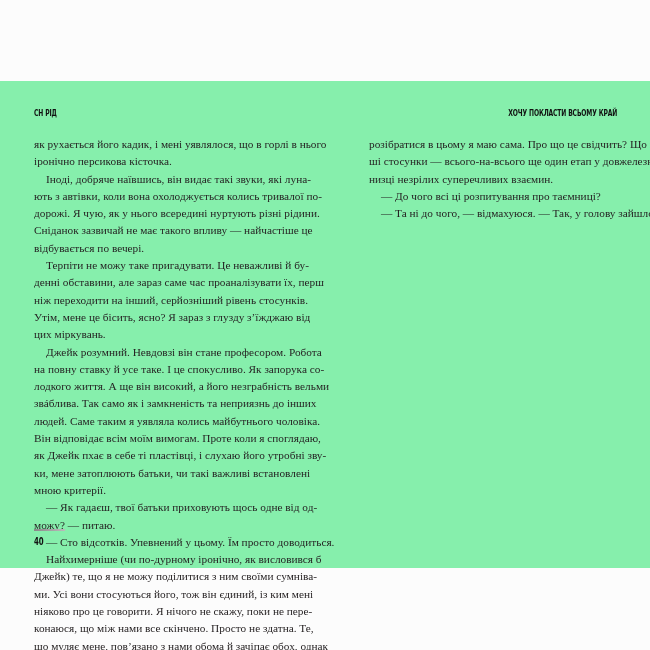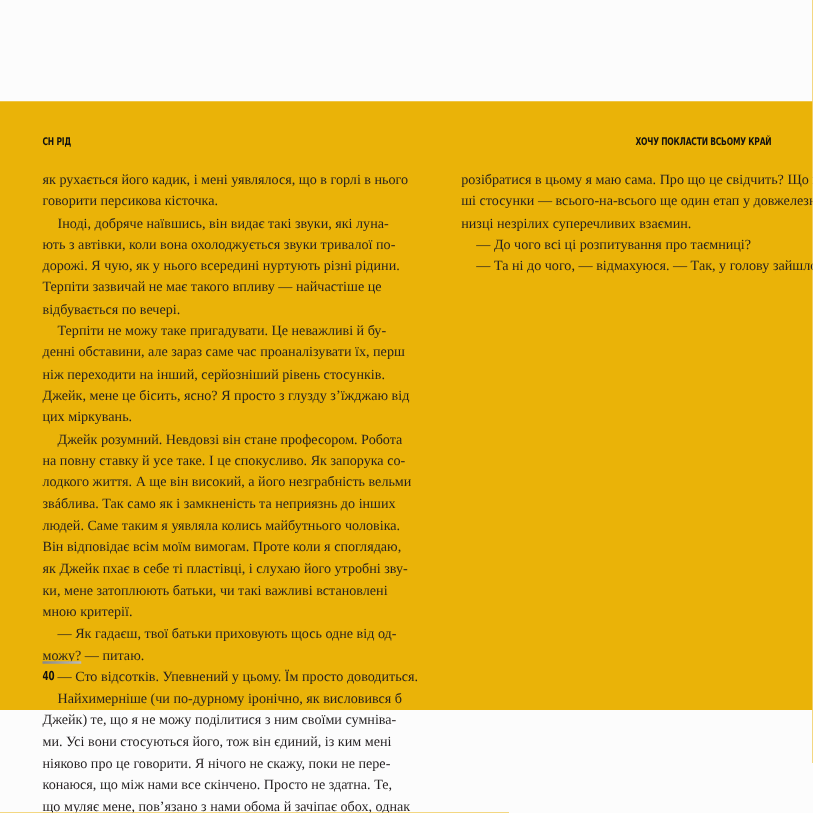--- a/index.html
+++ b/index.html
@@ -14,21 +14,21 @@
       overflow: hidden;
       font-family: "Liberation Serif", "DejaVu Serif", serif;
       color: #231f20;
     }
     .spread {
       position: absolute;
       left: 0;
       top: 81px;
       width: 650px;
       height: 487px;
-      background: #eab308;
+      background: #86efac;
     }
     .page {
       position: absolute;
       top: 0;
     }
     .page-left { left: 34px; width: 249px; }
     .page-right { left: 369px; width: 248px; }
     .running-head {
       position: absolute;
       top: 27px;
@@ -87,30 +87,30 @@
   </style>
 </head>
 <body>
 
 <div class="spread">
 
   <div class="page page-left">
     <div class="running-head">СН РІД</div>
     <div class="body-text" id="left-body">
         <span class="line">як рухається його кадик, і мені уявлялося, що в горлі в нього</span>
-        <span class="line last">говорити персикова кісточка.</span>
+        <span class="line last">іронічно персикова кісточка.</span>
         <span class="line indent">Іноді, добряче наївшись, він видає такі звуки, які луна-</span>
-        <span class="line">ють з автівки, коли вона охолоджується звуки тривалої по-</span>
+        <span class="line">ють з автівки, коли вона охолоджується колись тривалої по-</span>
         <span class="line">дорожі. Я чую, як у нього всередині нуртують різні рідини.</span>
-        <span class="line">Терпіти зазвичай не має такого впливу — найчастіше це</span>
+        <span class="line">Сніданок зазвичай не має такого впливу — найчастіше це</span>
         <span class="line last">відбувається по вечері.</span>
         <span class="line indent">Терпіти не можу таке пригадувати. Це неважливі й бу-</span>
         <span class="line">денні обставини, але зараз саме час проаналізувати їх, перш</span>
         <span class="line">ніж переходити на інший, серйозніший рівень стосунків.</span>
-        <span class="line">Джейк, мене це бісить, ясно? Я просто з глузду з’їжджаю від</span>
+        <span class="line">Утім, мене це бісить, ясно? Я зараз з глузду з’їжджаю від</span>
         <span class="line last">цих міркувань.</span>
         <span class="line indent">Джейк розумний. Невдовзі він стане професором. Робота</span>
         <span class="line">на повну ставку й усе таке. І це спокусливо. Як запорука со-</span>
         <span class="line">лодкого життя. А ще він високий, а його незграбність вельми</span>
         <span class="line">звáблива. Так само як і замкненість та неприязнь до інших</span>
         <span class="line">людей. Саме таким я уявляла колись майбутнього чоловіка.</span>
         <span class="line">Він відповідає всім моїм вимогам. Проте коли я споглядаю,</span>
         <span class="line">як Джейк пхає в себе ті пластівці, і слухаю його утробні зву-</span>
         <span class="line">ки, мене затоплюють батьки, чи такі важливі встановлені</span>
         <span class="line last">мною критерії.</span>

